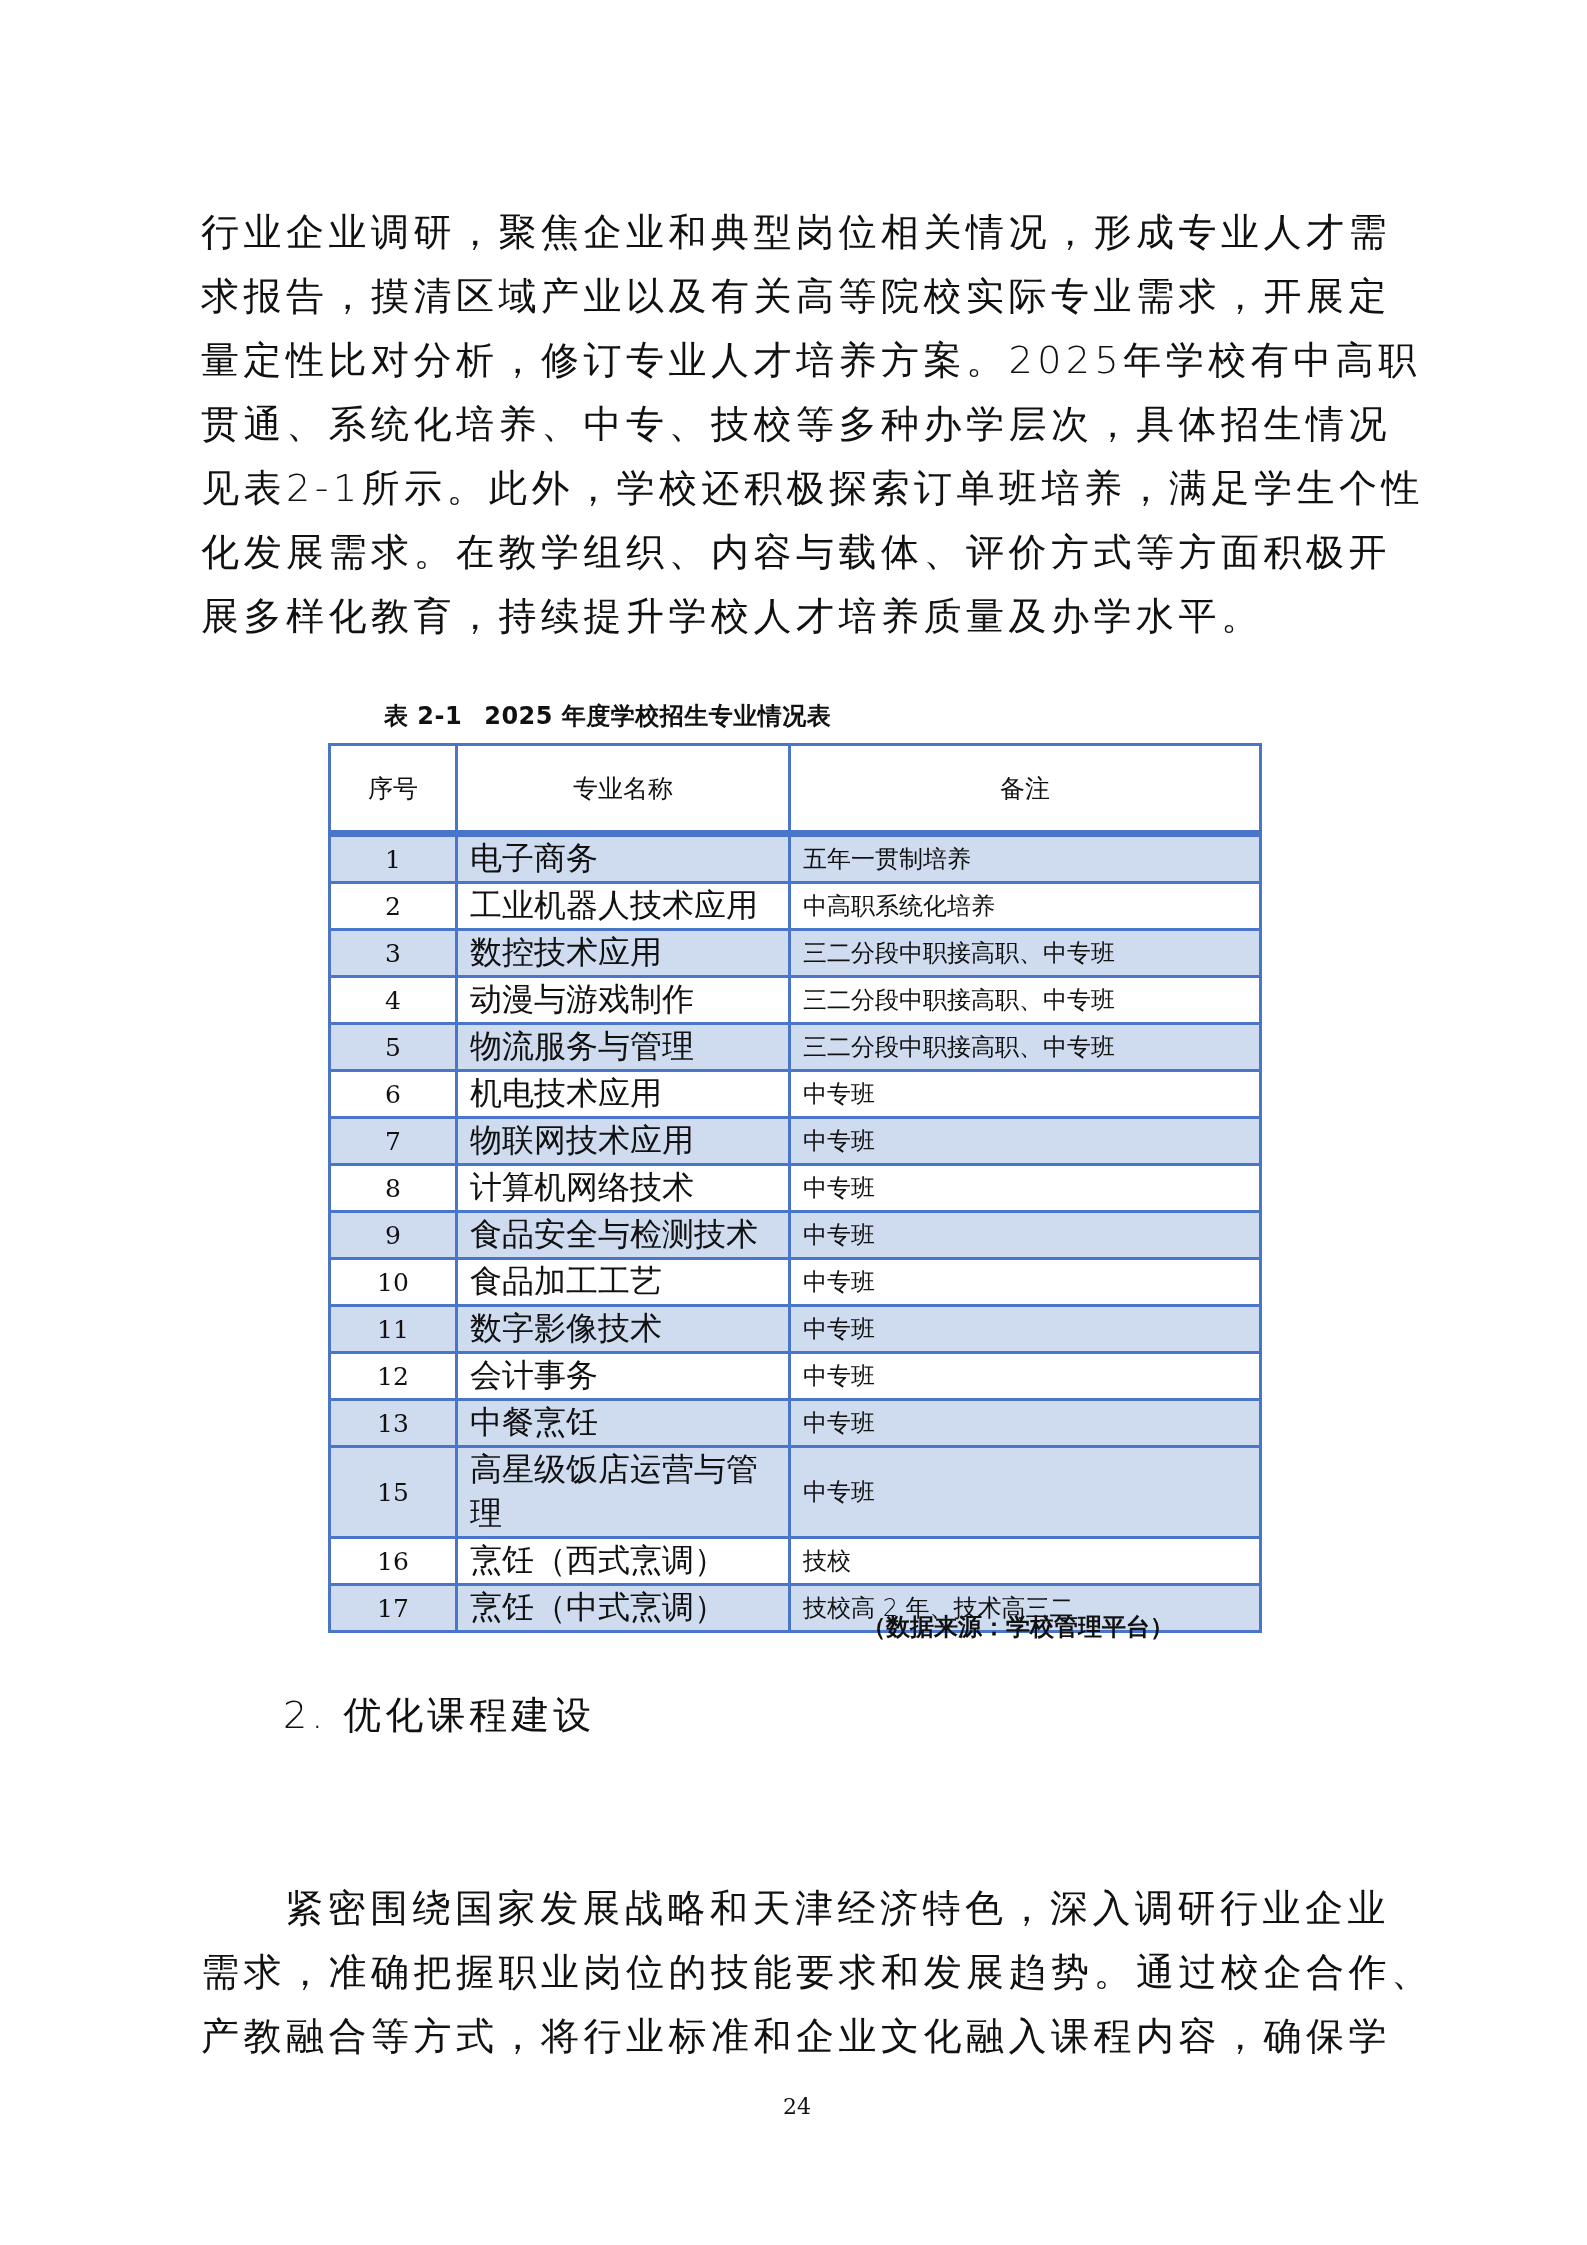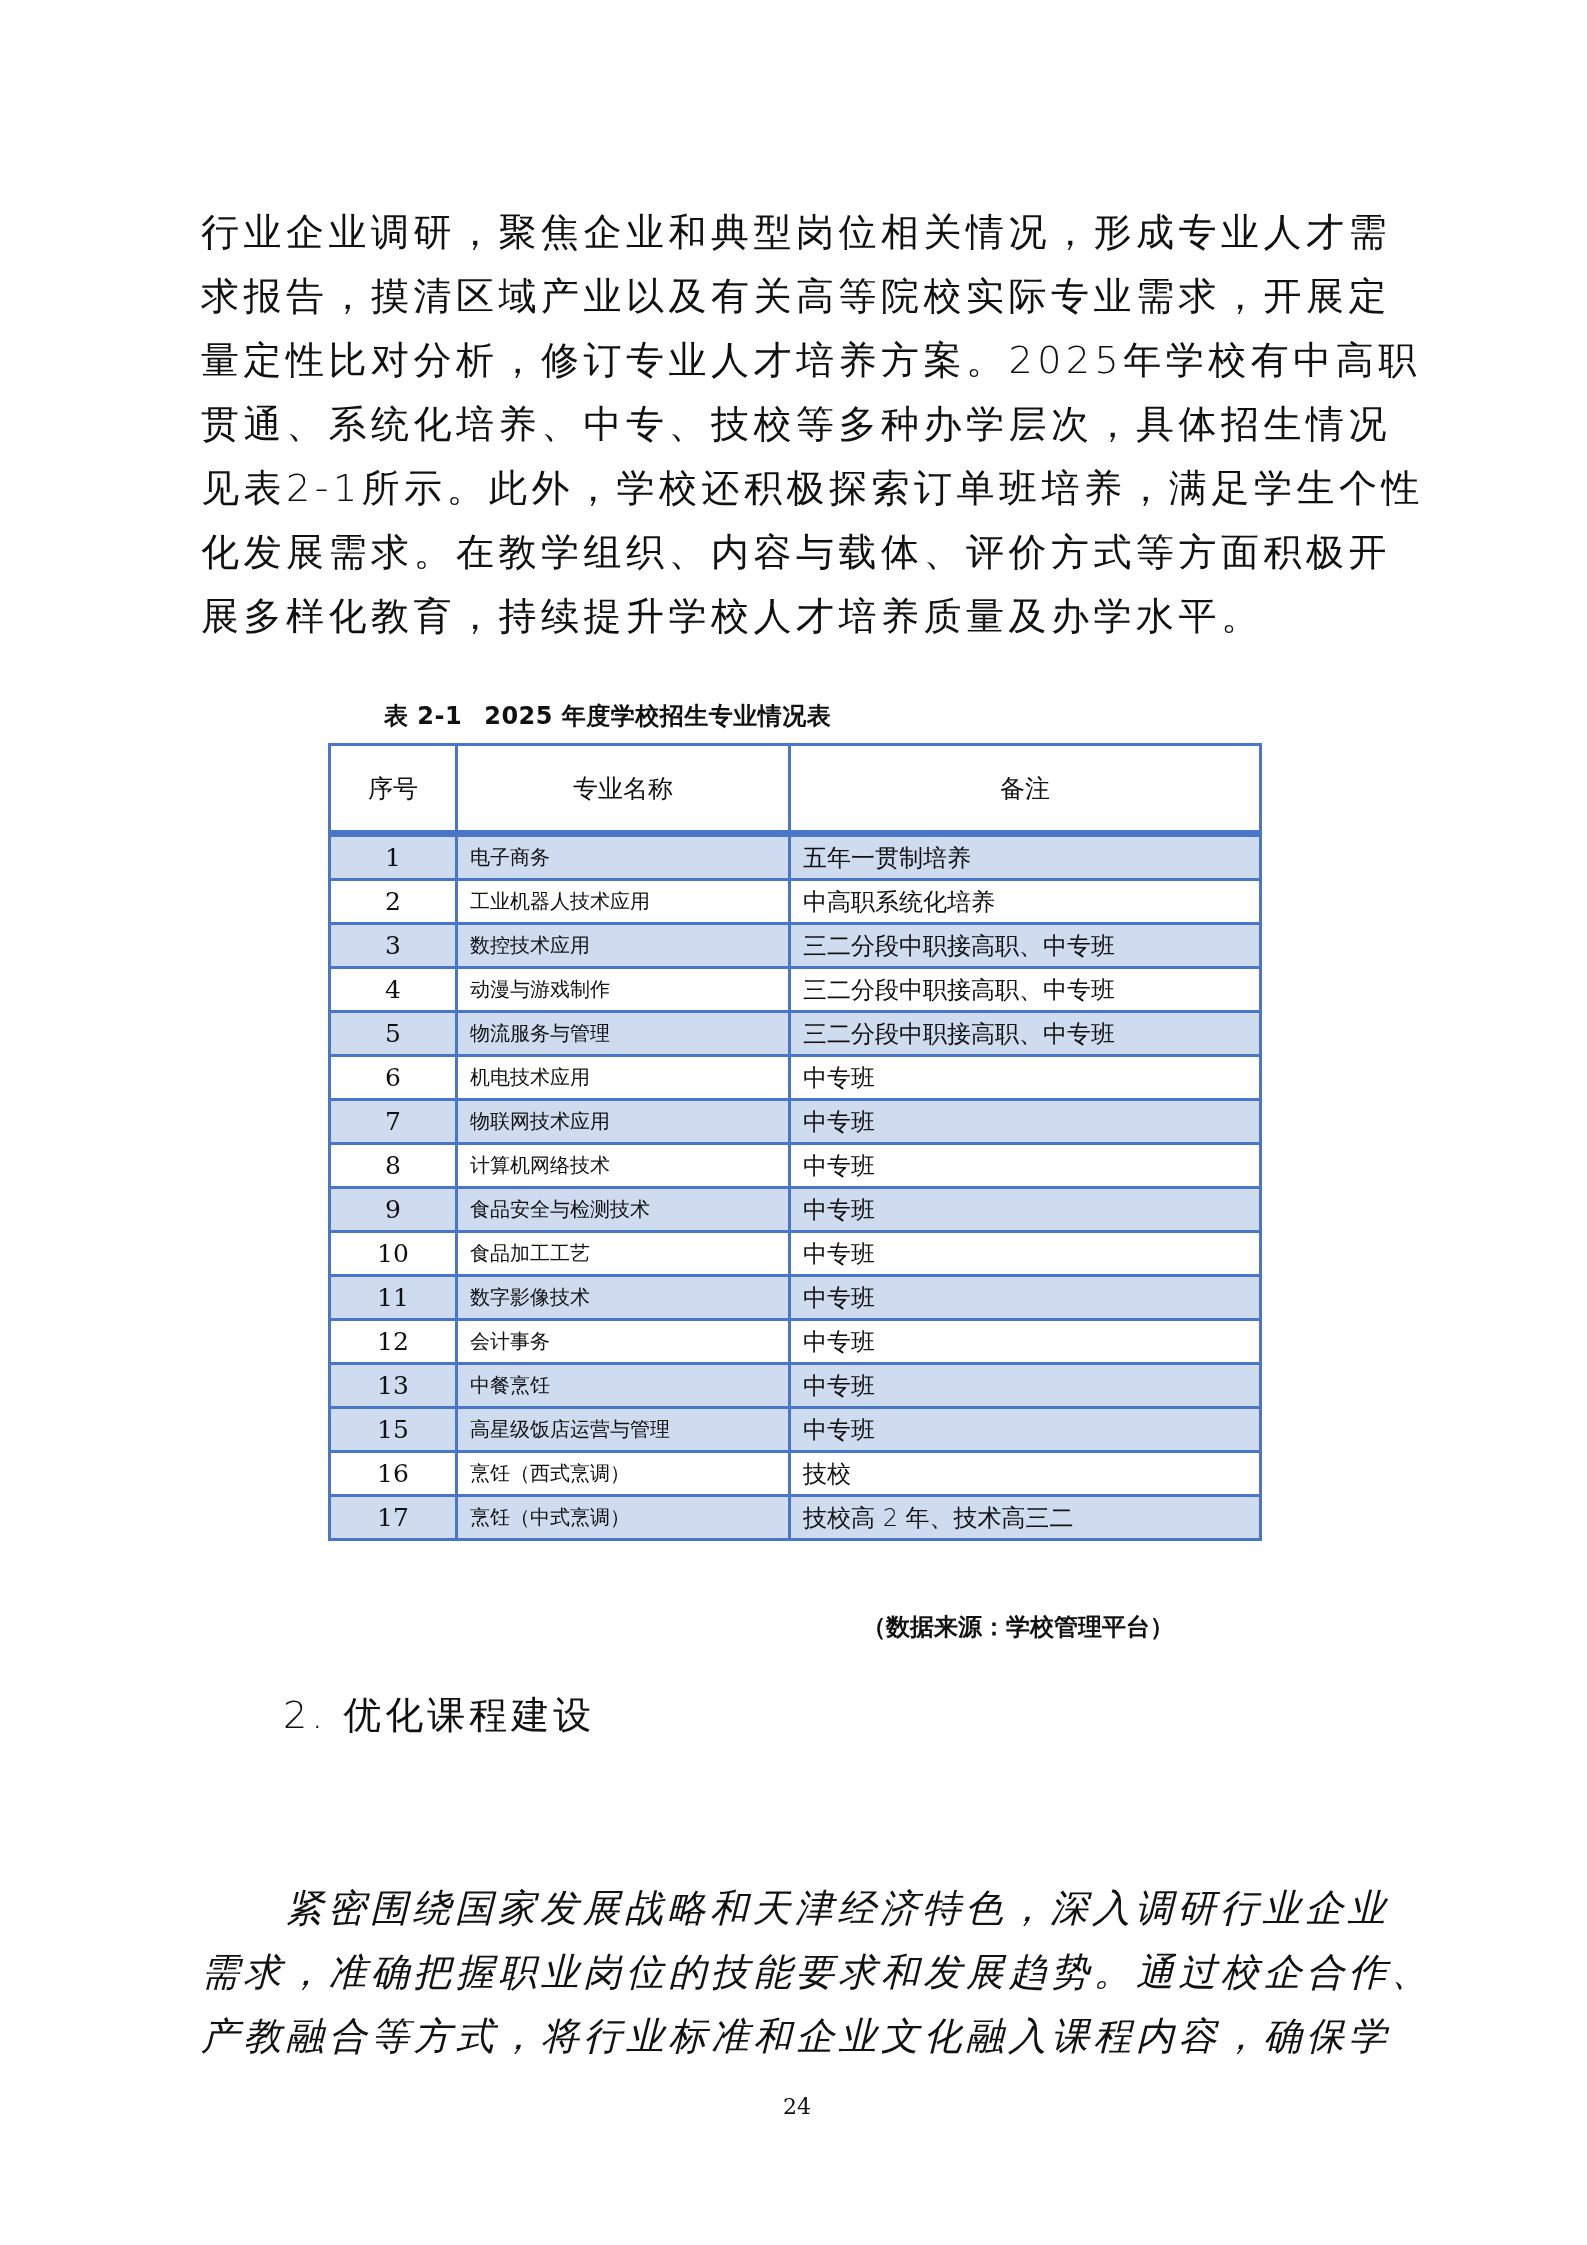--- a/index.html
+++ b/index.html
@@ -19,29 +19,29 @@
                  font-family: "DejaVu Serif", "Liberation Serif", serif; }
   table.enroll th, table.enroll td { border: 3px solid #4a76c9; padding: 0; height: 41px; }
   table.enroll thead th { height: 84px; font-weight: normal; text-align: center; background: #ffffff;
                           font-family: Liberation Serif, serif; font-size: 25px; }
   table.enroll thead th.c1 { border-right: 2px solid #000; }
   table.enroll thead th.c2 { border-right: 2px solid #000; }
   table.enroll thead tr { border-bottom: 7px solid #4a76c9; }
   table.enroll tbody tr.odd td { background: #cfdcf0; }
   table.enroll tbody tr.even td { background: #ffffff; }
   table.enroll td.num { text-align: center; width: 124px; }
-  table.enroll td.name { width: 318px; padding-left: 12px; font-family: "DejaVu Sans", "Liberation Sans", sans-serif; font-weight: 300; font-size: 20px; }
+  table.enroll td.name { width: 318px; padding-left: 12px; font-family: "DejaVu Sans", "Liberation Sans", sans-serif; font-weight: 300; font-size: 32px; }
   table.enroll td.note { padding-left: 12px; font-family: "DejaVu Sans", "Liberation Sans", sans-serif; font-weight: 300; font-size: 24px; }
   .source { position: absolute; left: 862px; top: 1611px; font-size: 24px; font-weight: bold;
             font-family: "DejaVu Sans", "Liberation Sans", sans-serif; }
   .h2 { position: absolute; left: 283px; top: 1690px; font-size: 38px; letter-spacing: 4px;
         font-family: "DejaVu Sans", "Liberation Sans", sans-serif; font-weight: 300; }
   .h3 { position: absolute; left: 222px; top: 1780px; font-size: 38px; letter-spacing: 4px;
         font-family: "DejaVu Sans", "Liberation Sans", sans-serif; font-weight: 300; }
-  .p2 { top: 1868px; font-style: italic; }
+  .p2 { top: 1868px; }
   .p2 .line.indent { padding-left: 84px; }
   .pagenum { position: absolute; left: 783px; top: 2094px; font-size: 22px;
              font-family: "DejaVu Serif", "Liberation Serif", serif; }
 </style>
 </head>
 <body>
 
 <div class="page">
 
   <div class="para p1">

